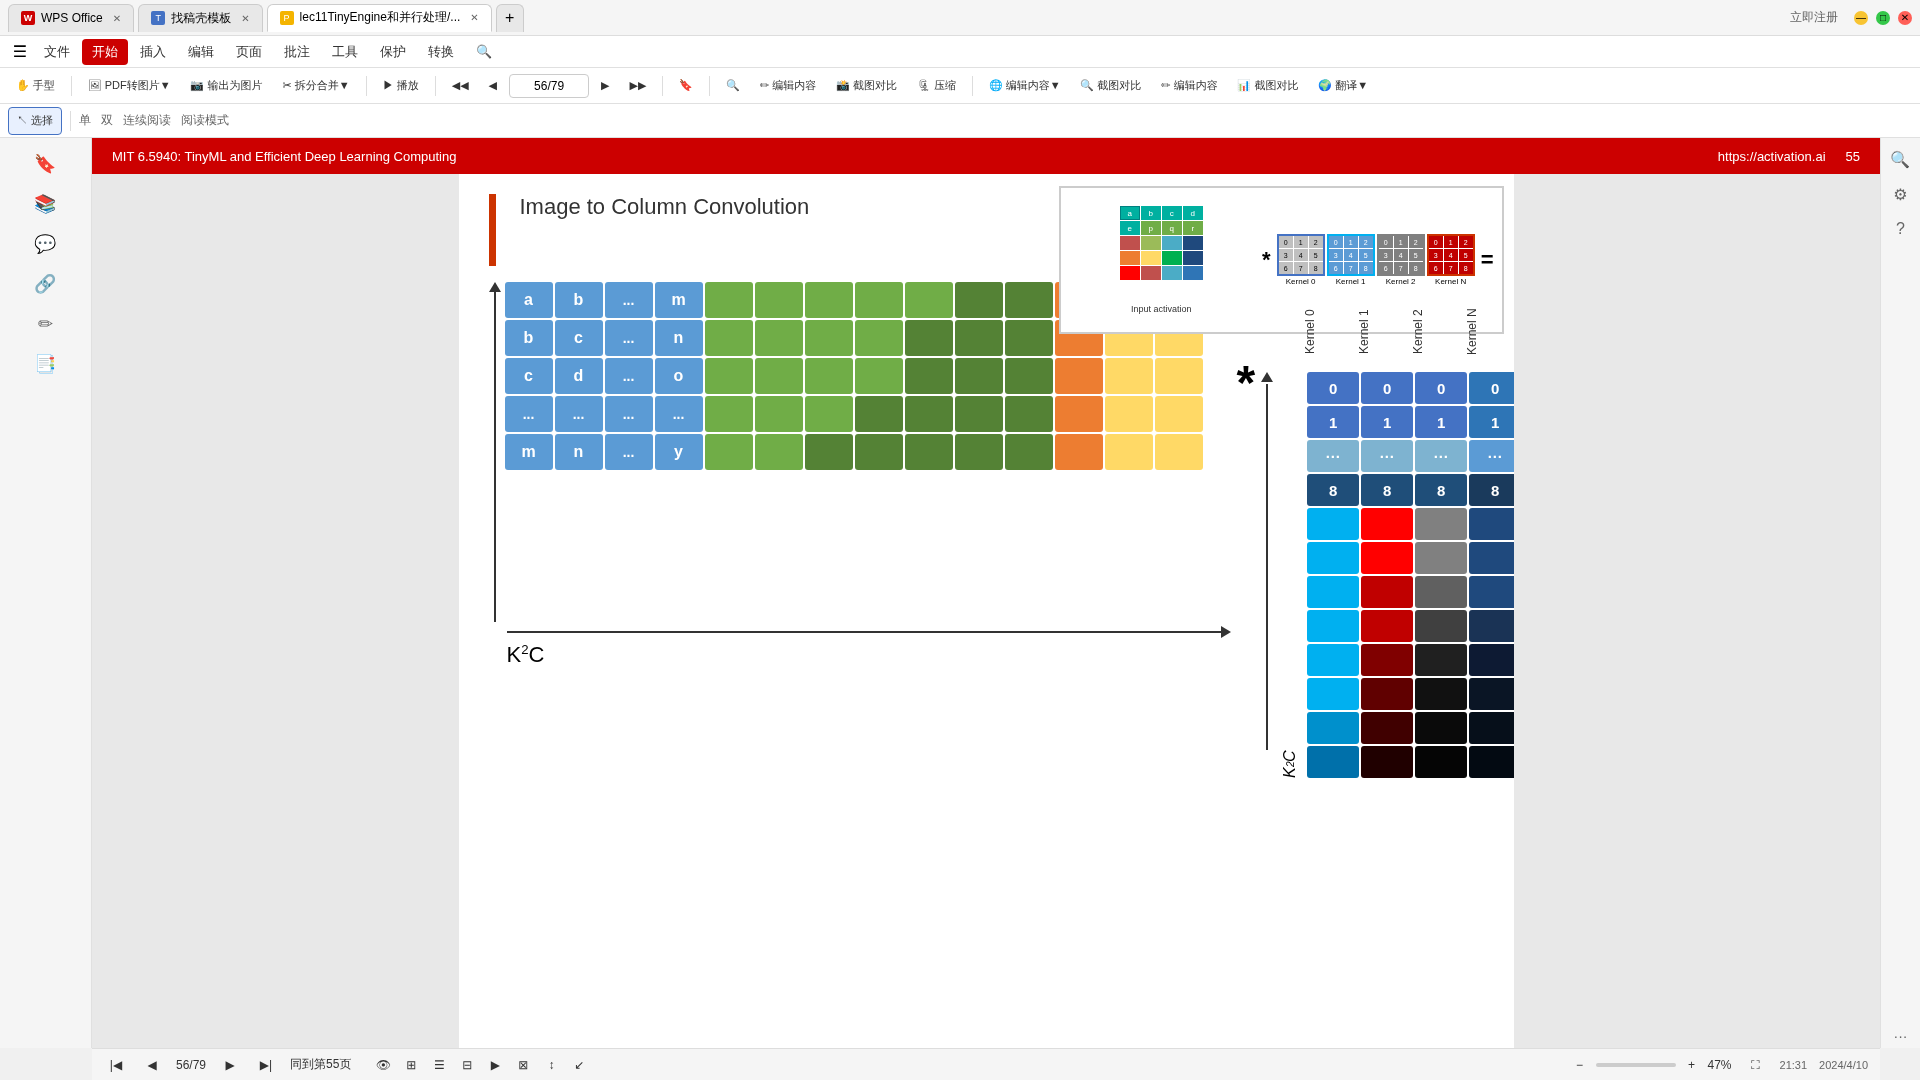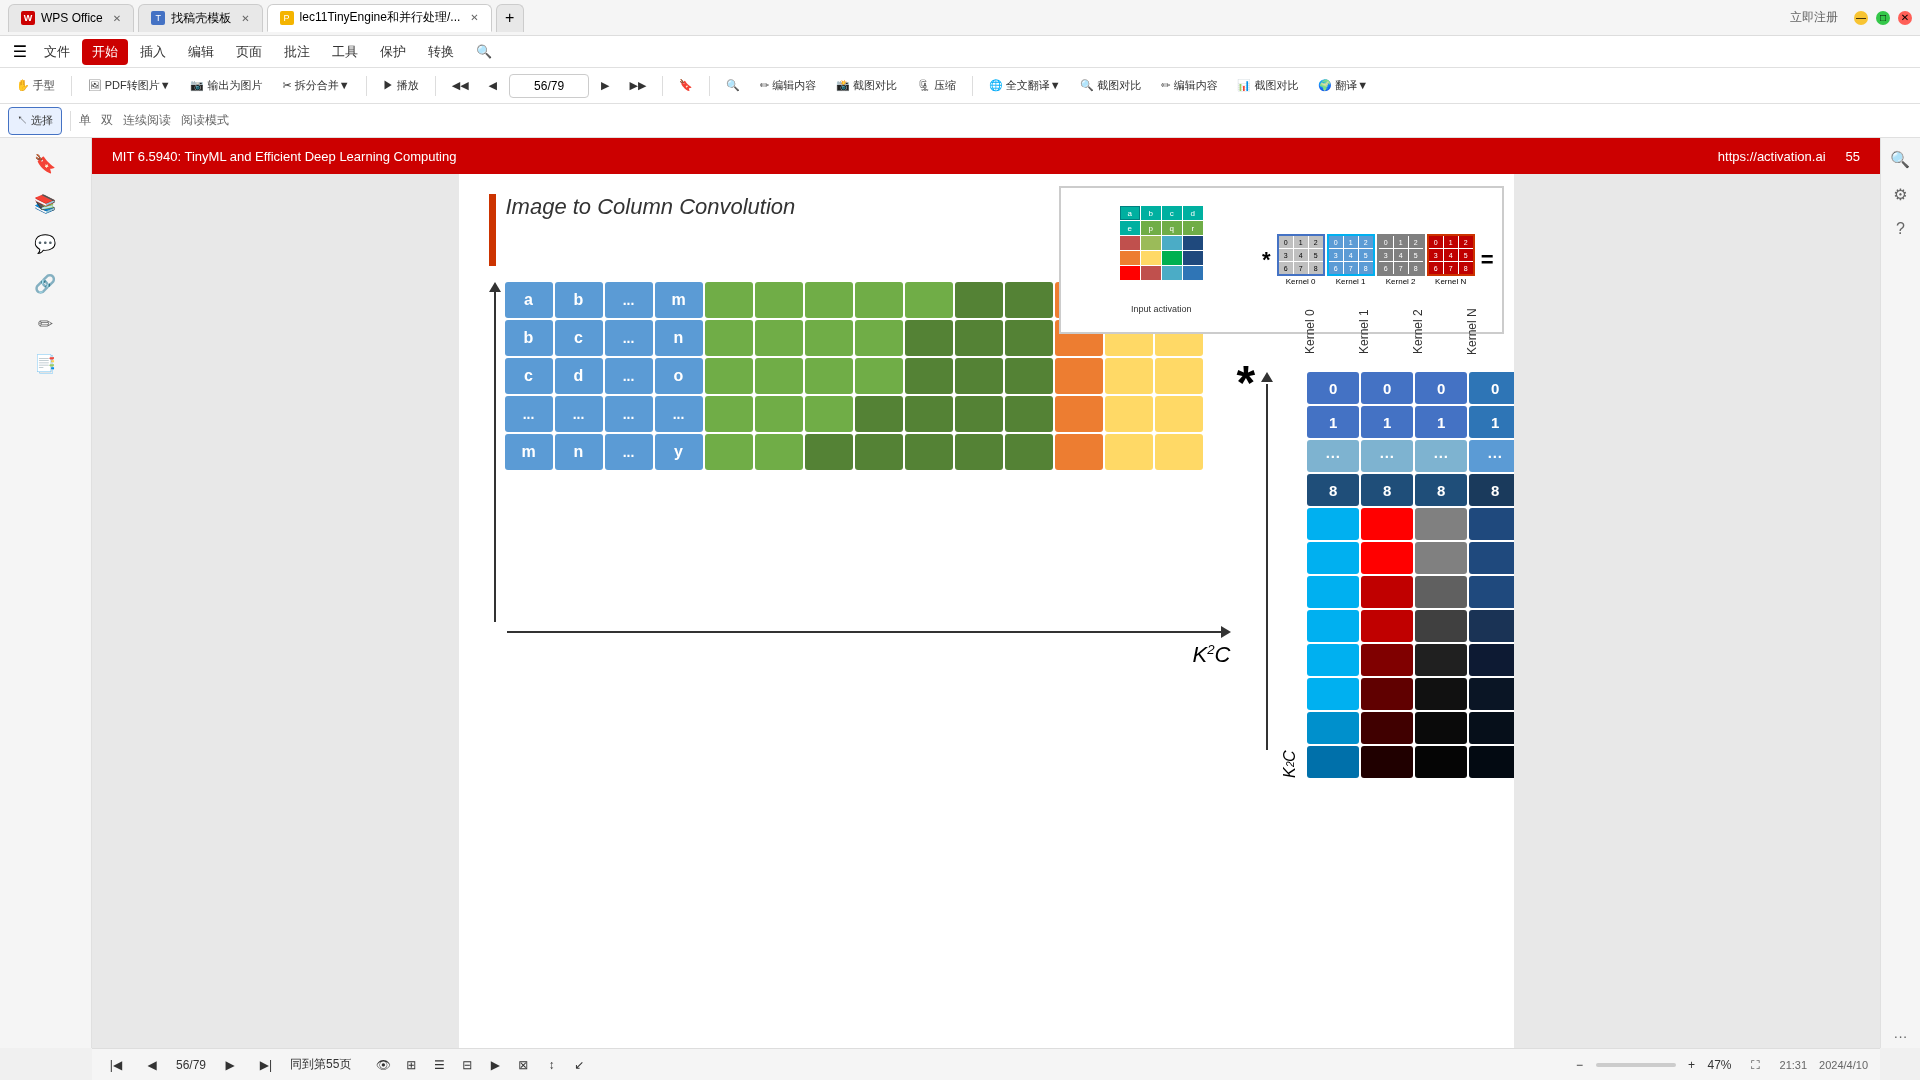--- a/index.html
+++ b/index.html
@@ -215,22 +215,22 @@
       font-weight: bold;
       color: #cc3300;
       margin-bottom: 4px;
       display: flex;
       align-items: center;
       gap: 8px;
     }
     .slide-subtitle {
       font-size: 22px;
       color: #333;
+      margin-left: 14px;
       margin-bottom: 20px;
-      font-style: italic;
     }
 
     
     .status-bar {
       position: absolute;
       bottom: 0;
       left: 92px;
       right: 40px;
       height: 32px;
       background: #f5f5f5;
@@ -343,21 +343,21 @@
   <button class="toolbar-btn">▶</button>
   <button class="toolbar-btn">▶▶</button>
   <div class="toolbar-sep"></div>
   <button class="toolbar-btn">🔖</button>
   <div class="toolbar-sep"></div>
   <button class="toolbar-btn">🔍</button>
   <button class="toolbar-btn">✏ 编辑内容</button>
   <button class="toolbar-btn">📸 截图对比</button>
   <button class="toolbar-btn">🗜 压缩</button>
   <div class="toolbar-sep"></div>
-  <button class="toolbar-btn">🌐 全文翻译▼</button>
+  <button class="toolbar-btn">🌐 编辑内容▼</button>
   <button class="toolbar-btn">🔍 截图对比</button>
   <button class="toolbar-btn">✏ 编辑内容</button>
   <button class="toolbar-btn">📊 截图对比</button>
   <button class="toolbar-btn">🌍 翻译▼</button>
 </div>
 
 <div class="toolbar2">
   <button class="toolbar-btn" style="background:#e8f0fe;border:1px solid #4472c4;">↖ 选择</button>
   <div class="toolbar-sep"></div>
   <span style="font-size:12px;color:#666;">单</span>
@@ -618,21 +618,21 @@
                 <div style="background:#ffd966;width:48px;height:36px;border-radius:3px;"></div>
               </div>
             </div>
           </div>
 
           <div style="display:flex;flex-direction:column;margin-left:18px;margin-top:4px;">
             <div style="display:flex;align-items:center;width:724px;">
               <div style="height:2px;flex:1;background:#333;"></div>
               <div style="width:0;height:0;border-top:6px solid transparent;border-bottom:6px solid transparent;border-left:10px solid #333;"></div>
             </div>
-            <div style="text-align:right;font-size:22px;font-style:italic;margin-top:4px;">
+            <div style="text-align:left;font-size:22px;margin-top:4px;">
               K<sup>2</sup>C
             </div>
           </div>
         </div>
 
         <div style="display:flex;align-items:center;font-size:48px;font-weight:bold;height:200px;">*</div>
 
         <div style="display:flex;flex-direction:column;">
 
           <div style="display:flex;gap:2px;height:90px;align-items:flex-end;justify-content:center;">

